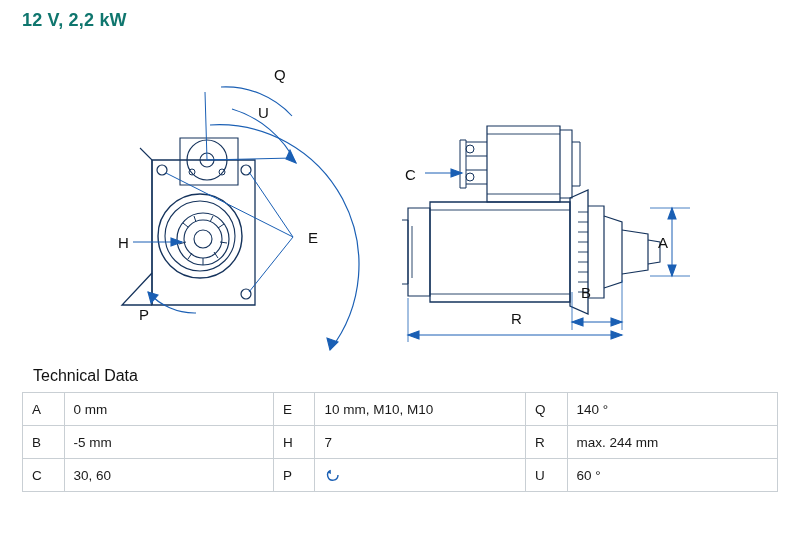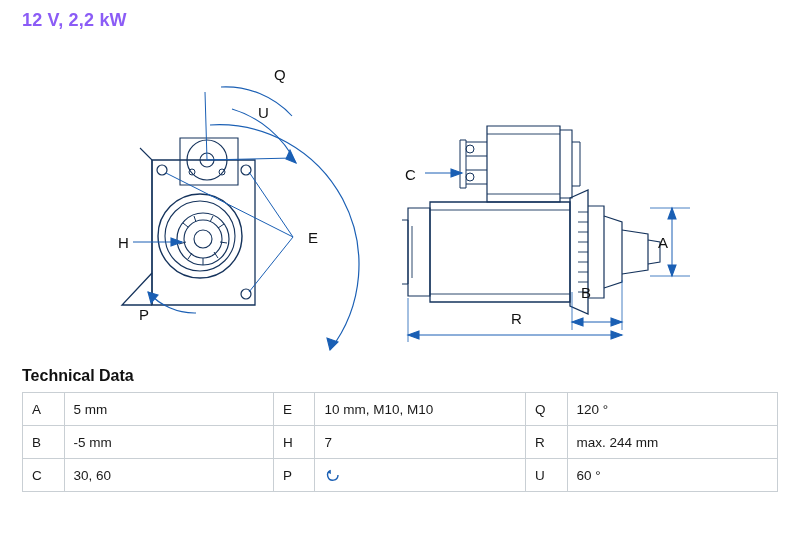--- a/index.html
+++ b/index.html
@@ -19,35 +19,35 @@
     width: 800px;
     height: 533px;
   }
   .title {
     position: absolute;
     left: 22px;
     top: 10px;
     font-size: 18px;
     font-weight: bold;
     letter-spacing: 0.2px;
-    color: #8b5cf6;
+    color: #0f766e;
   }
   .drawing {
     position: absolute;
     left: 0;
     top: 30px;
     width: 800px;
     height: 330px;
   }
   .tech-title {
     position: absolute;
-    left: 22px;
+    left: 33px;
     top: 367px;
     font-size: 16px;
-    font-weight: bold;
+    font-weight: normal;
     color: #111111;
   }
   table.tech {
     position: absolute;
     left: 22px;
     top: 392px;
     width: 756px;
     border-collapse: collapse;
     font-size: 13.5px;
   }
@@ -190,25 +190,25 @@
       <text class="lbl" x="511" y="294">R</text>
     </svg>
   </div>
 
   <div class="tech-title">Technical Data</div>
 
   <table class="tech">
     <tbody>
       <tr>
         <td class="key">A</td>
-        <td class="val">5 mm</td>
+        <td class="val">0 mm</td>
         <td class="key">E</td>
         <td class="val">10 mm, M10, M10</td>
         <td class="key">Q</td>
-        <td class="val">120 °</td>
+        <td class="val">140 °</td>
       </tr>
       <tr>
         <td class="key">B</td>
         <td class="val">-5 mm</td>
         <td class="key">H</td>
         <td class="val">7</td>
         <td class="key">R</td>
         <td class="val">max. 244 mm</td>
       </tr>
       <tr>

